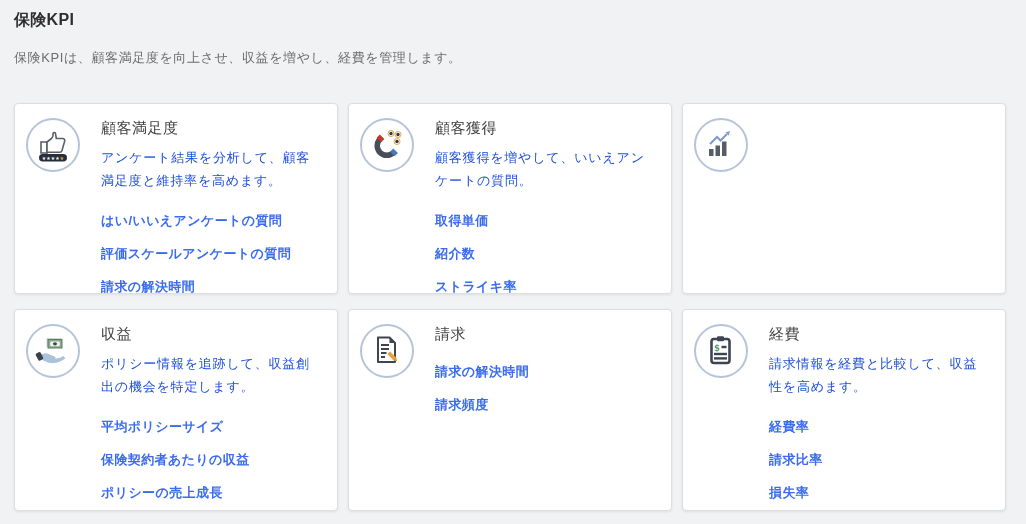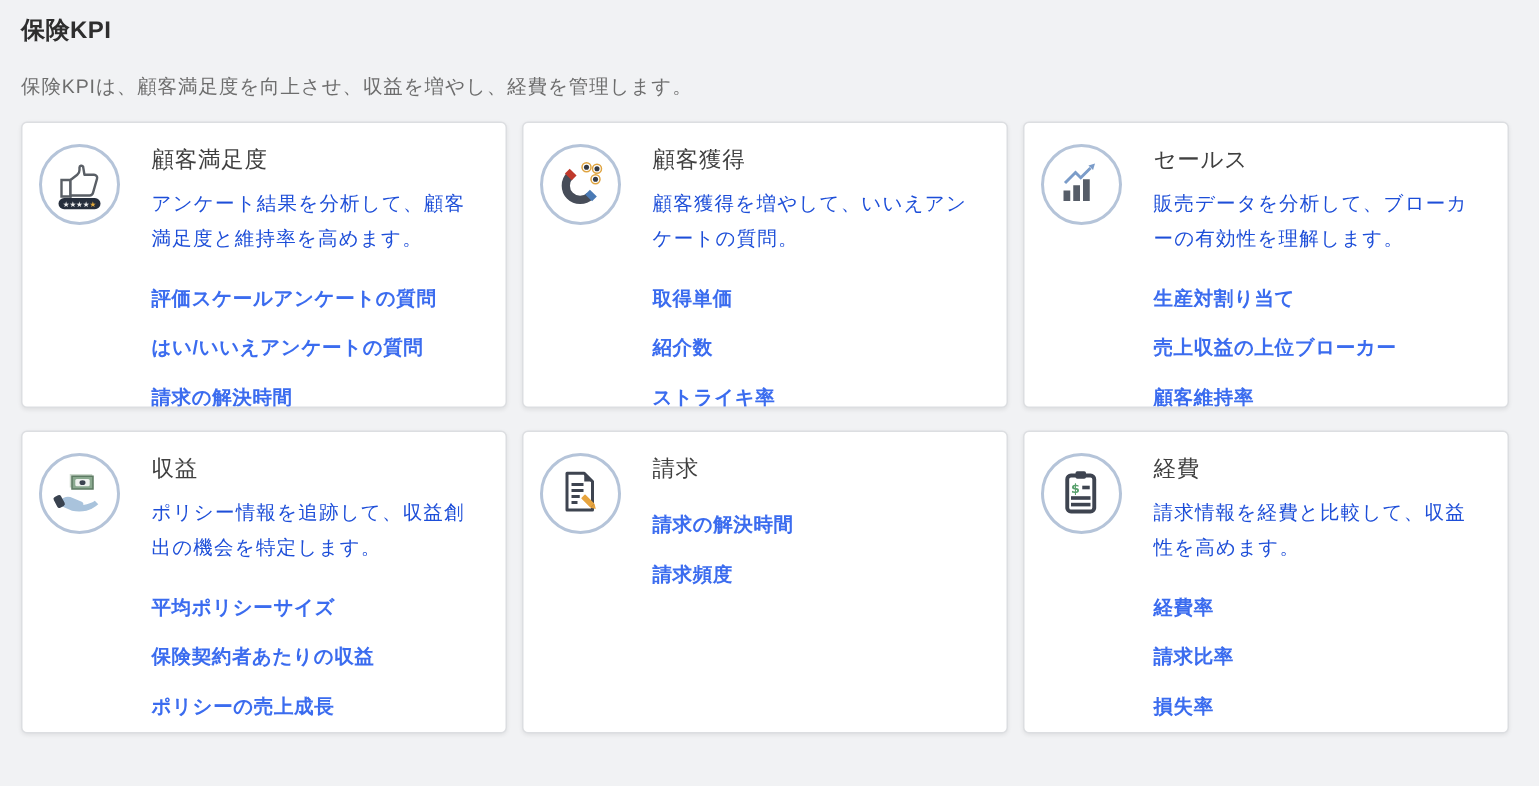--- a/index.html
+++ b/index.html
@@ -6,21 +6,21 @@
   html,body { width:1026px; height:524px; overflow:hidden; }
   body {
     background:#f1f2f4;
     font-family:"Liberation Sans","DejaVu Sans",sans-serif;
     color:#3c3c3c;
   }
   .page { padding:10px 20px 0 14px; }
   .page-title { font-size:16px; font-weight:bold; color:#2e2e2e; letter-spacing:.3px; }
   .page-subtitle { font-size:13px; color:#6d6d6d; margin-top:18px; letter-spacing:.6px; }
   .grid {
-    margin-top:14px;
+    margin-top:36px;
     display:grid;
     grid-template-columns:repeat(3,324px);
     grid-template-rows:191px 202px;
     column-gap:10px;
     row-gap:15px;
   }
   .card {
     background:#ffffff;
     border:1px solid #dcdee1;
     border-radius:4px;
@@ -70,22 +70,22 @@
           <path d="M8 17h6v11H8z" fill="#fff" stroke="#5a5f66" stroke-width="1.6"></path>
           <path d="M14 28V17l4.5-3.5c1-.8 1.5-2 1.5-3.2V8.6c0-1.2 1.8-1.6 2.4-.5l.9 5.4h6.4c1.4 0 2.4 1.3 2 2.6l-2.7 9.5c-.3 1-1.2 1.7-2.2 1.7H14z" fill="#fff" stroke="#5a5f66" stroke-width="1.6" stroke-linejoin="round"></path>
           <rect x="6" y="29" width="28" height="7.5" rx="3.75" fill="#262e3c"></rect>
           <text x="20" y="34.8" text-anchor="middle" font-size="5" fill="#efefef">★★★★<tspan fill="#e3aa3d">★</tspan></text>
         </svg>
       </div>
       <div class="card-body">
         <div class="card-title">顧客満足度</div>
         <div class="card-desc">アンケート結果を分析して、顧客満足度と維持率を高めます。</div>
         <div class="card-links">
+            <a href="#" class="kpi-link">はい/いいえアンケートの質問</a>
             <a href="#" class="kpi-link">評価スケールアンケートの質問</a>
-            <a href="#" class="kpi-link">はい/いいえアンケートの質問</a>
             <a href="#" class="kpi-link">請求の解決時間</a>
           </div>
       </div>
     </div>
 
     <div class="card">
       <div class="icon-circle">
         <svg viewBox="0 0 40 40">
           <path d="M13 14 A9.5 9.5 0 1 0 26.5 27.5" fill="none" stroke="#474d59" stroke-width="5.5"></path>
           <rect x="10.5" y="11" width="6.5" height="4.5" fill="#c0392b" transform="rotate(45 13.5 13)"></rect>
@@ -113,29 +113,20 @@
 
     <div class="card">
       <div class="icon-circle">
         <svg viewBox="0 0 40 40">
           <rect x="8" y="24" width="4.5" height="7" fill="#565d68"></rect>
           <rect x="14.5" y="20.5" width="4.5" height="10.5" fill="#565d68"></rect>
           <rect x="21" y="16.5" width="4.5" height="14.5" fill="#565d68"></rect>
           <path d="M9 19 L16 12 L19.5 15.5 L26 9" fill="none" stroke="#7b9cc9" stroke-width="2"></path>
           <polygon points="29,6 27.7,10.4 24.6,7.3" fill="#7b9cc9"></polygon>
         </svg>
-      </div>
-      <div class="card-body">
-        <div class="card-title">セールス</div>
-        <div class="card-desc">販売データを分析して、ブローカーの有効性を理解します。</div>
-        <div class="card-links">
-            <a href="#" class="kpi-link">生産対割り当て</a>
-            <a href="#" class="kpi-link">売上収益の上位ブローカー</a>
-            <a href="#" class="kpi-link">顧客維持率</a>
-          </div>
       </div>
     </div>
 
     <div class="card">
       <div class="icon-circle">
         <svg viewBox="0 0 40 40">
           <rect x="13.5" y="7" width="15" height="9" fill="#cdd9cd"></rect>
           <rect x="15" y="8.5" width="14" height="8.5" fill="#8aa98f" stroke="#5c7a62"></rect>
           <rect x="17.2" y="10.4" width="9.6" height="4.8" rx="1" fill="#eef2ee"></rect>
           <ellipse cx="22" cy="12.8" rx="2" ry="1.6" fill="#3c4450"></ellipse>

